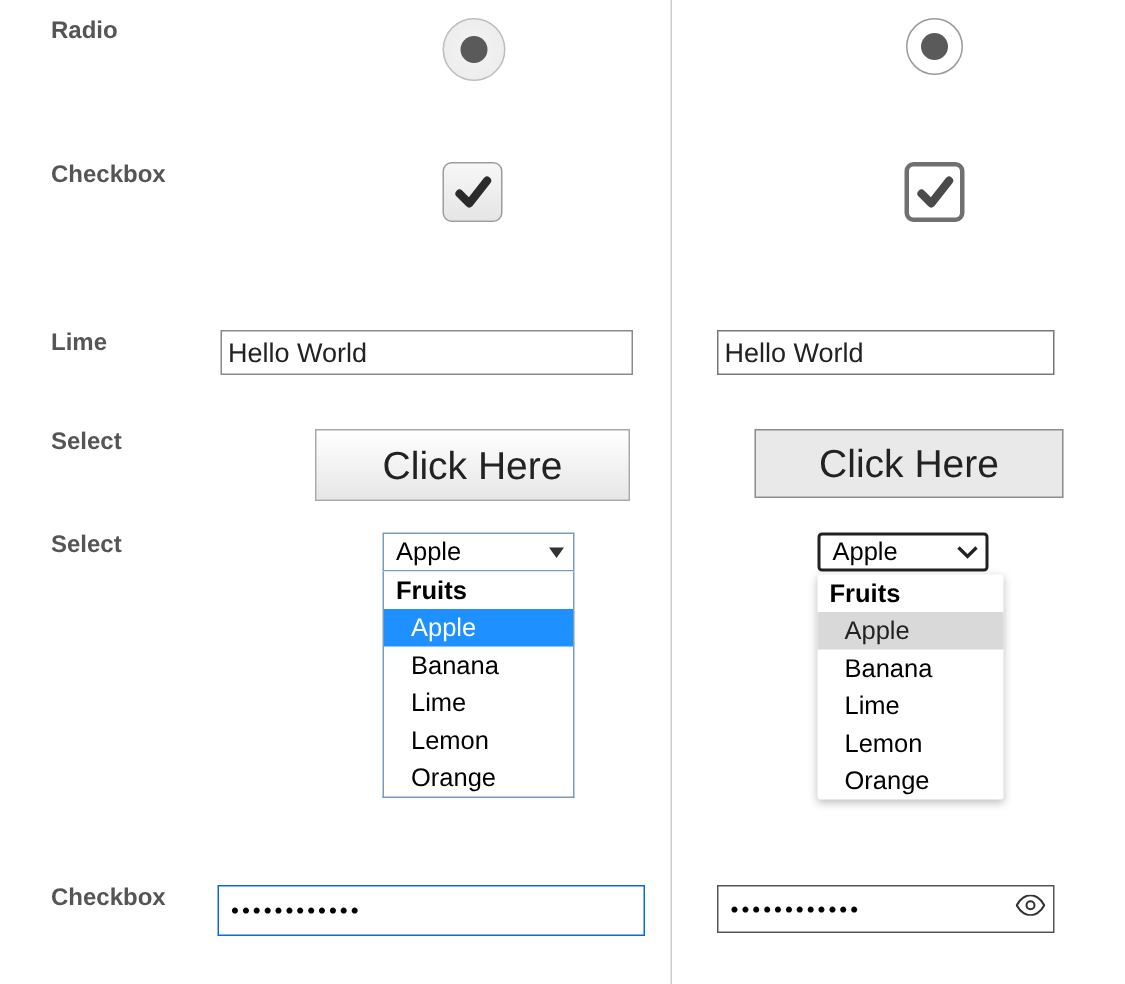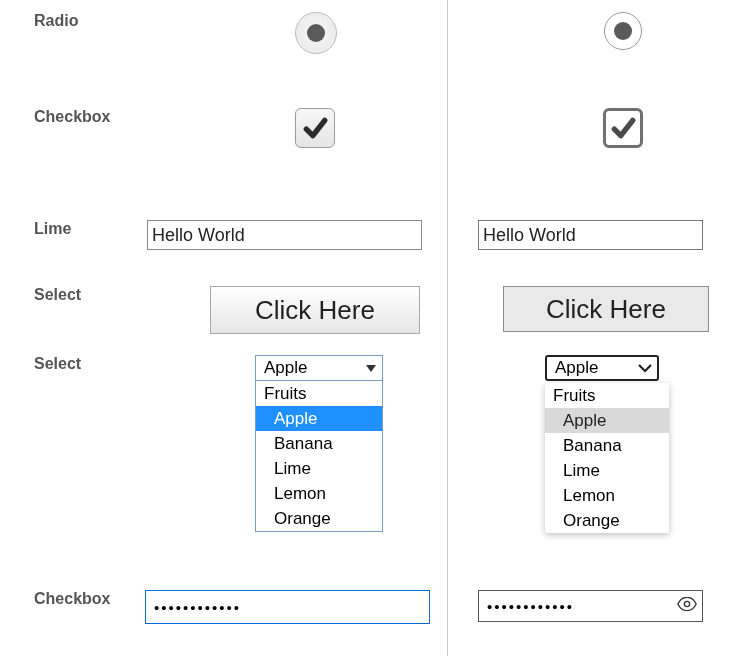--- a/index.html
+++ b/index.html
@@ -39,21 +39,21 @@
     
     .selwrap { position: relative; border-radius: 20px; }
     .selhead-a { width:128px; height:26px; border:1px solid #7a9bbd; background:#fff; font-size:17px; display:flex; align-items:center; justify-content:space-between; padding:0 6px 0 8px; }
     .selhead-b { width:114px; height:26px; border:2px solid #222; border-radius:3px; background:#fff; font-size:17px; display:flex; align-items:center; justify-content:space-between; padding:0 5px 0 8px; }
     .tri-a { width:0; height:0; border-left:5px solid transparent; border-right:5px solid transparent; border-top:7px solid #333; }
     .chev-b svg { display:block; }
 
     .listbox-a { width:128px; border:1px solid #7a9bbd; border-top:none; background:#fff; font-size:17px; }
     .listbox-b { width:124px; background:#fff; font-size:17px; box-shadow: 0 2px 6px rgba(0,0,0,0.25); border-radius:2px; margin-top:2px; }
     .opt, .optgroup-label { padding:1px 8px 1px 18px; line-height:23px; white-space:nowrap; }
-    .optgroup-label { font-weight:400; padding-left:8px; }
+    .optgroup-label { font-weight:700; padding-left:8px; }
     .listbox-a .opt.selected { background:#1e90ff; color:#fff; }
     .listbox-b .opt.selected { background:#d9d9d9; color:#222; }
 
     
     .pwwrap { position:relative; }
     .pw-a { width:285px; height:34px; border:1px solid #0a6ad8; font-size:15px; padding:2px 8px; letter-spacing:2px; background:#fff; }
     .pw-b { width:225px; height:32px; border:1px solid #555; font-size:15px; padding:2px 28px 2px 8px; letter-spacing:2px; background:#fff; }
     .eye { position:absolute; right:6px; top:50%; transform:translateY(-50%); }
 
     

